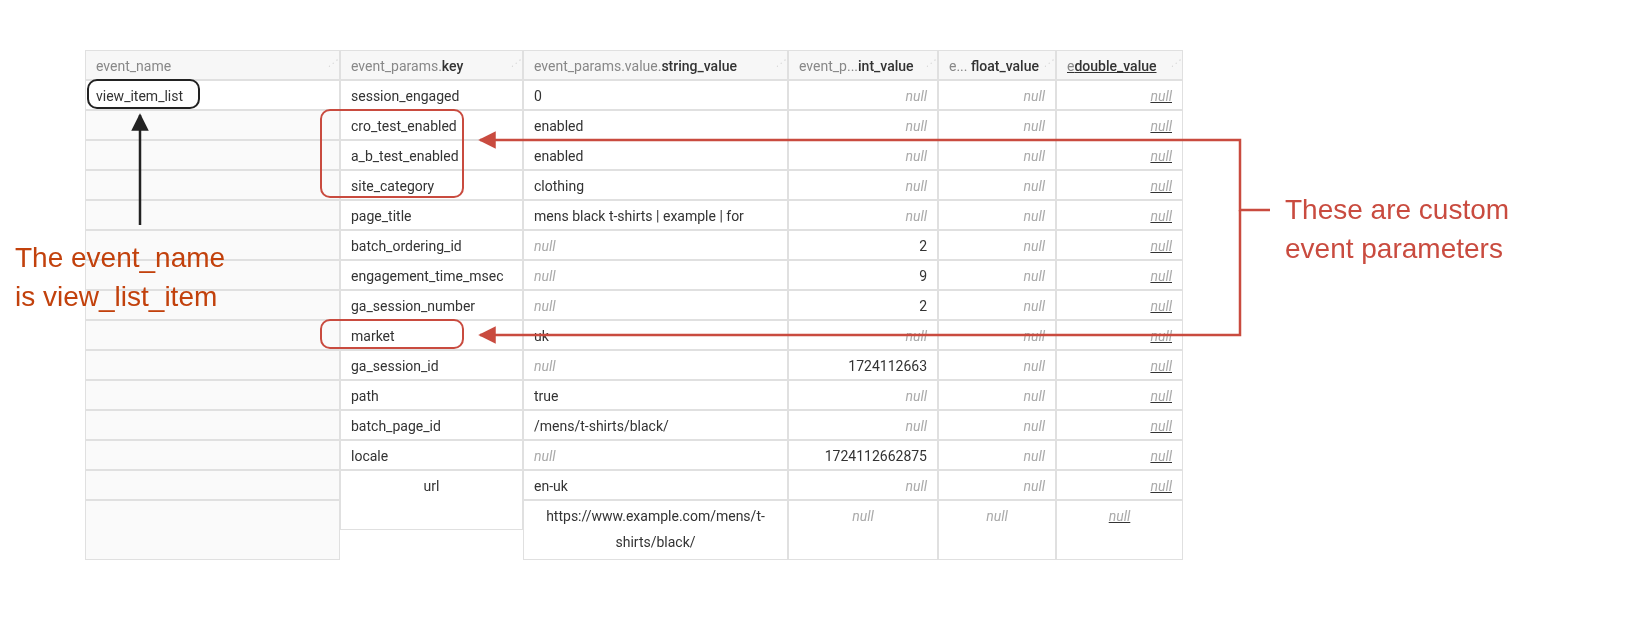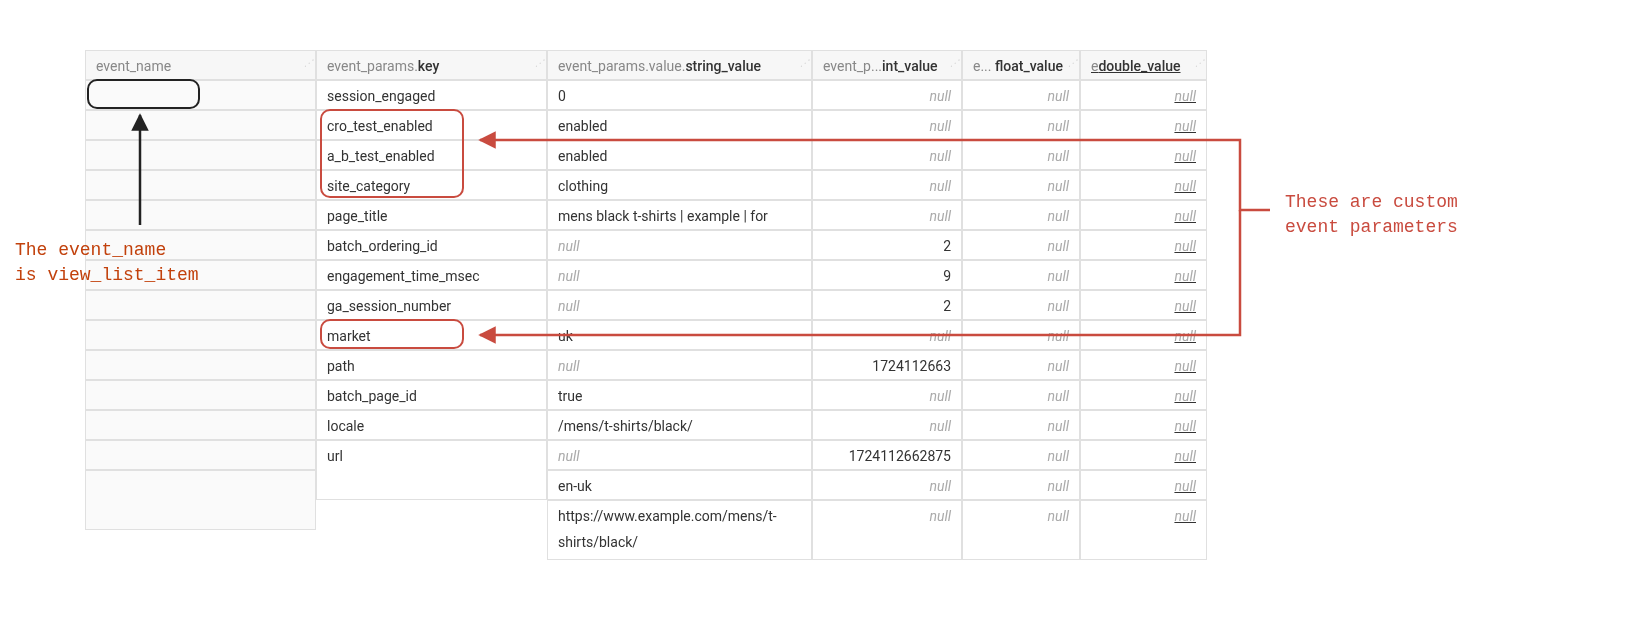--- a/index.html
+++ b/index.html
@@ -8,22 +8,22 @@
       font-size: 14px;
       background: #fff;
       color: #333;
       padding: 50px 0 0 85px;
       position: relative;
       width: 1632px;
       height: 620px;
     }
     .table { display: flex; }
     .col { flex: 0 0 auto; border-collapse: collapse; }
-    .col.event-name { width: 231px; }
-    .col.key { width: 231px; }
+    .col.event-name { width: 255px; }
+    .col.key { width: 183px; }
     .col.string-value { width: 265px; }
     .col.int-value { width: 150px; }
     .col.float-value { width: 118px; }
     .col.double-value { width: 127px; text-decoration: underline; }
     .hdr, .cell {
       height: 30px;
       line-height: 30px;
       padding: 0 10px;
       border: 1px solid #e0e0e0;
       white-space: nowrap;
@@ -32,35 +32,35 @@
     }
     .hdr {
       background: #f7f7f7;
       color: #888;
       font-weight: 400;
     }
     .hdr .bold-part { color: #333; font-weight: 500; }
     .cell { background: #fff; color: #333; }
     .cell.null { color: #aaa; font-style: italic; }
     .cell.right { text-align: right; }
-    .cell.tall { height: 60px; line-height: 26px; white-space: normal; padding-top: 2px; }
+    .cell.tall { height: 60px; line-height: 26px; white-space: normal; padding-top: 2px; text-align: center; }
     .resize-handle {
       position: absolute;
       right: 2px;
       bottom: 1px;
       font-size: 9px;
       color: #ccc;
       font-style: italic;
     }
     .empty { height: 30px; border: 1px solid #e0e0e0; background: #fafafa; }
     
     .anno {
       position: absolute;
-      font-family: Liberation Mono, monospace;
-      font-size: 18px;
+      font-family: Liberation Sans, sans-serif;
+      font-size: 28px;
       line-height: 1.4;
     }
     .anno-dark { color: #c2410c; }
     .anno-red { color: #c94b3f; }
     .circle-black {
       position: absolute;
       border: 2.5px solid #222;
       border-radius: 10px;
       background: transparent;
       pointer-events: none;
@@ -82,20 +82,21 @@
 </head>
 <body>
 
 <div class="table">
 
   <div class="col event-name">
     <div class="hdr">
       <span>event_name</span>
       <span class="resize-handle">⋰</span>
     </div>
+    <div class="cell"><span>view_item_list</span></div>
     <div>
         <div class="empty"></div>
         <div class="empty"></div>
         <div class="empty"></div>
         <div class="empty"></div>
         <div class="empty"></div>
         <div class="empty"></div>
         <div class="empty"></div>
         <div class="empty"></div>
         <div class="empty"></div>
@@ -115,20 +116,21 @@
     <div>
         <div class="cell">session_engaged</div>
         <div class="cell">cro_test_enabled</div>
         <div class="cell">a_b_test_enabled</div>
         <div class="cell">site_category</div>
         <div class="cell">page_title</div>
         <div class="cell">batch_ordering_id</div>
         <div class="cell">engagement_time_msec</div>
         <div class="cell">ga_session_number</div>
         <div class="cell">market</div>
+        <div class="cell">ga_session_id</div>
         <div class="cell">path</div>
         <div class="cell">batch_page_id</div>
         <div class="cell">locale</div>
         <div class="cell tall">url</div>
       </div>
   </div>
 
   <div class="col string-value">
     <div class="hdr">
       <span>event_params.value.</span><span class="bold-part">string_value</span>

